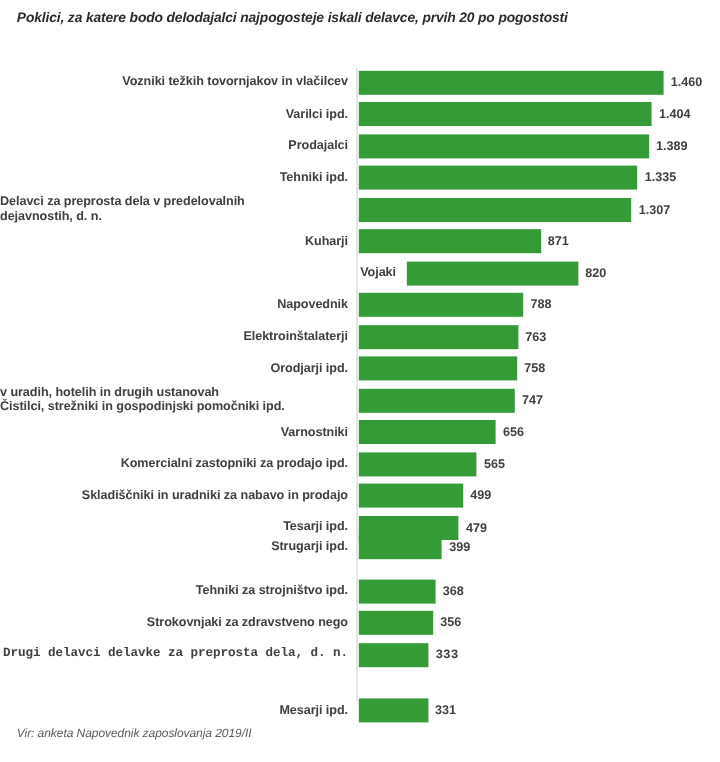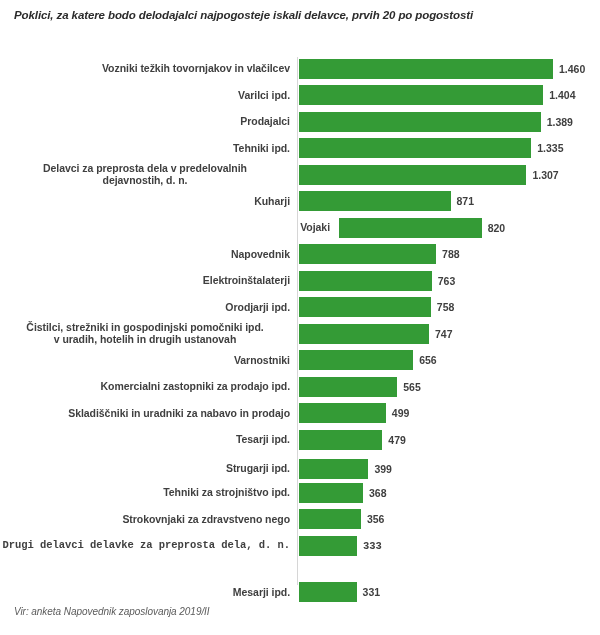--- a/index.html
+++ b/index.html
@@ -70,21 +70,21 @@
     color: #3f3f3f;
     line-height: 12.5px;
     letter-spacing: -0.05px;
   }
   .cat-label.two-line {
     text-align: center;
     justify-content: flex-end;
   }
   .cat-label.two-line span {
     display: block;
-    text-align: center;
+    text-align: left;
     width: 100%;
   }
   .bar-wrap {
     position: absolute;
     left: 299px;
     top: 3.5px;
     height: 20px;
     display: flex;
     align-items: center;
   }
@@ -193,22 +193,22 @@
         <div class="row" style="top: 238.5px;">
           <div class="cat-label">Orodjarji ipd.</div>
           <div class="bar-wrap">
             <div class="bar" style="width: 131.871px; background: rgb(52, 155, 54);"></div>
             <div class="bar-value">758</div>
           </div>
         </div>
         <div class="row" style="top: 265px;">
           <div class="cat-label two-line">
             <div style="width: 100%;">
+              <span>v uradih, hotelih in drugih ustanovah</span>
               <span>Čistilci, strežniki in gospodinjski pomočniki ipd.</span>
-              <span>v uradih, hotelih in drugih ustanovah</span>
             </div>
           </div>
           <div class="bar-wrap">
             <div class="bar" style="width: 129.958px; background: rgb(52, 155, 54);"></div>
             <div class="bar-value">747</div>
           </div>
         </div>
         <div class="row" style="top: 291.5px;">
           <div class="cat-label">Varnostniki</div>
           <div class="bar-wrap">
@@ -230,21 +230,21 @@
             <div class="bar-value">499</div>
           </div>
         </div>
         <div class="row" style="top: 371px;">
           <div class="cat-label">Tesarji ipd.</div>
           <div class="bar-wrap">
             <div class="bar" style="width: 83.3329px; background: rgb(52, 155, 54);"></div>
             <div class="bar-value">479</div>
           </div>
         </div>
-        <div class="row" style="top: 400px;">
+        <div class="row" style="top: 387px;">
           <div class="cat-label">Strugarji ipd.</div>
           <div class="bar-wrap">
             <div class="bar" style="width: 69.4151px; background: rgb(52, 155, 54);"></div>
             <div class="bar-value">399</div>
           </div>
         </div>
         <div class="row" style="top: 424px;">
           <div class="cat-label">Tehniki za strojništvo ipd.</div>
           <div class="bar-wrap">
             <div class="bar" style="width: 64.0219px; background: rgb(52, 155, 54);"></div>

